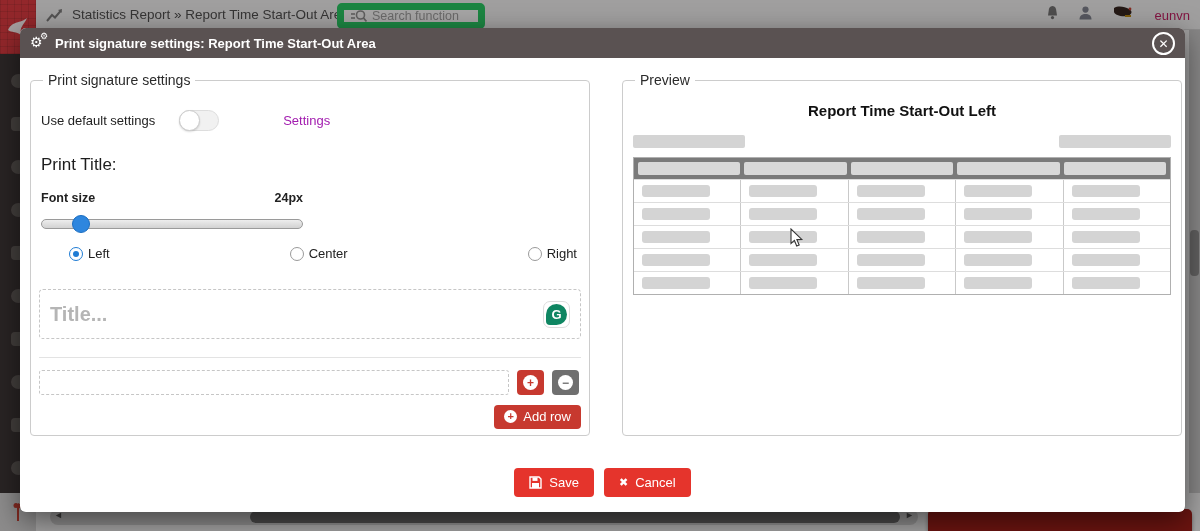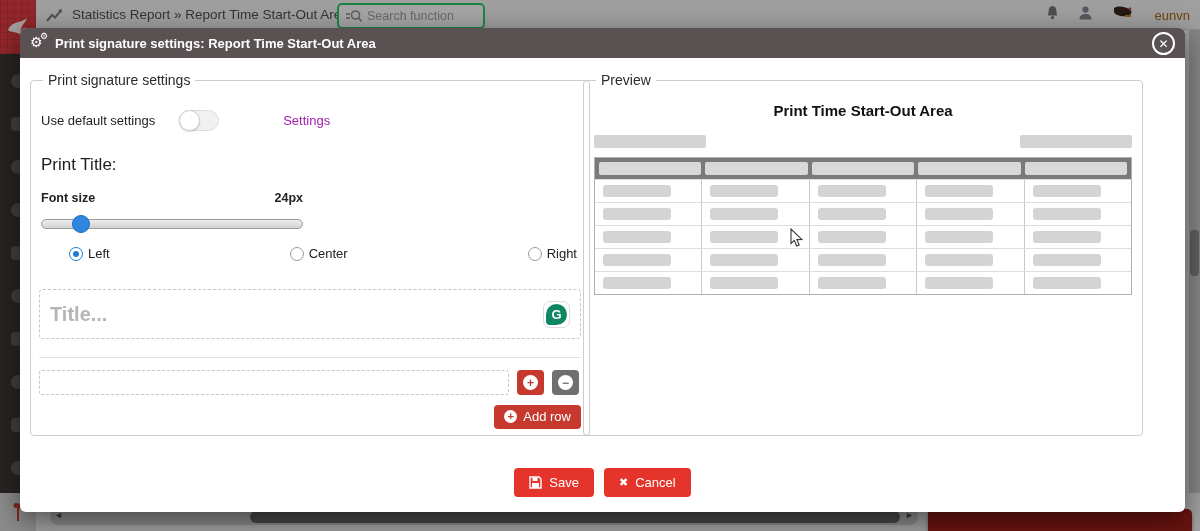--- a/index.html
+++ b/index.html
@@ -3,24 +3,24 @@
 <meta charset="utf-8">
 <style>
   * { margin:0; padding:0; box-sizing:border-box; }
   html,body { font-family:"Liberation Sans", sans-serif; }
   .screen { position:relative; width:1200px; height:531px; overflow:hidden; background:#efefef; }
 
   
   .topbar { position:absolute; left:36px; top:0; right:0; height:30px; background:#ededed; border-bottom:1px solid #cfcfcf; }
   .crumb-icon { position:absolute; left:10px; top:7px; }
   .breadcrumb { position:absolute; left:36px; top:0; line-height:30px; font-size:13.5px; color:#4a4a4a; white-space:nowrap; }
-  .searchbox { position:absolute; left:301px; top:3px; width:148px; height:26px; background:#f6f6f6; border:2px solid #22c55e; border-radius:5px; display:flex; align-items:center; padding:0 7px; gap:5px; }
+  .searchbox { position:absolute; left:301px; top:3px; width:148px; height:26px; background:#f6f6f6; border:7px solid #22c55e; border-radius:5px; display:flex; align-items:center; padding:0 7px; gap:5px; }
   .searchbox .ph { font-size:12.5px; color:#9a9a9a; }
   .tb-right { position:absolute; right:10px; top:0; height:30px; display:flex; align-items:center; gap:18px; }
-  .username { font-size:13px; color:#a16207; }
+  .username { font-size:13px; color:#be185d; }
 
   .sidebar { position:absolute; left:0; top:0; width:36px; height:531px; background:#363131; }
   .logo { width:36px; height:54px; background:#d9353b;
           background-image:repeating-linear-gradient(0deg, rgba(0,0,0,.10) 0 1px, transparent 1px 7px),
                            repeating-linear-gradient(90deg, rgba(0,0,0,.10) 0 1px, transparent 1px 7px);
           display:flex; align-items:center; justify-content:center; }
   .side-icons { display:flex; flex-direction:column; align-items:center; gap:29px; margin-top:20px; }
   .side-glyph { width:15px; height:14px; background:#6d6764; border-radius:4px; opacity:.75; }
   .side-glyph.round { border-radius:50%; }
   .sidebar-bottom { position:absolute; left:0; bottom:0; width:36px; height:38px; background:#d0d0d0; display:flex; align-items:center; justify-content:center; }
@@ -42,21 +42,21 @@
   .gears { color:#fff; position:relative; width:18px; height:18px; }
   .gears .g1 { position:absolute; left:0; top:1px; font-size:14px; line-height:14px; }
   .gears .g2 { position:absolute; left:10px; top:-2px; font-size:9px; line-height:9px; }
   .modal-title { color:#fff; font-weight:bold; font-size:13px; }
   .modal-close { position:absolute; right:10px; top:4px; width:23px; height:23px; border:2px solid #fff; border-radius:50%; color:#fff; display:flex; align-items:center; justify-content:center; font-size:12px; cursor:pointer; }
   .modal-body { position:relative; height:412px; }
 
   fieldset { position:absolute; border:1px solid #ccc; border-radius:4px; padding:0 8px; }
   legend { font-size:14px; color:#2b2b2b; padding:0 5px; margin-left:4px; }
   .fs-settings { left:10px; top:14px; width:560px; height:364px; }
-  .fs-preview  { left:563px; top:14px; width:560px; height:364px; }
+  .fs-preview  { left:602px; top:14px; width:560px; height:364px; }
 
   
   .row-toggle { margin:22px 0 0 2px; display:flex; align-items:center; gap:24px; }
   .lbl { font-size:13px; color:#222; }
   .toggle { width:40px; height:21px; border-radius:11px; background:#f1f1f1; border:1px solid #ddd; position:relative; cursor:pointer; }
   .toggle .knob { position:absolute; left:-1px; top:-1px; width:21px; height:21px; background:#fff; border:1px solid #ccc; border-radius:50%; box-shadow:0 1px 2px rgba(0,0,0,.15); }
   .link { font-size:13px; color:#a21caf; margin-left:40px; cursor:pointer; }
   .report-title-h { font-size:17px; color:#1d1d1d; margin:24px 0 0 2px; }
   .controls { display:flex; margin-top:16px; padding-left:2px;flex-direction:column; }
   .col-font { width:262px; }
@@ -264,21 +264,21 @@
         </div>
 
         <button class="add-row-btn">
           <span class="circ">+</span>
           <span>Add row</span>
         </button>
       </fieldset>
 
       <fieldset class="fs-preview">
         <legend>Preview</legend>
-        <div class="pv-title">Print Time Start-Out Area</div>
+        <div class="pv-title">Report Time Start-Out Left</div>
         <div class="pv-bars">
           <span class="pv-bar-top"></span>
           <span class="pv-bar-top"></span>
         </div>
         <div class="pv-table">
           <div class="pv-head-row">
               <div class="pv-cell pv-cell-head">
                 <div class="ph-bar head-bar"></div>
               </div>
               <div class="pv-cell pv-cell-head">

